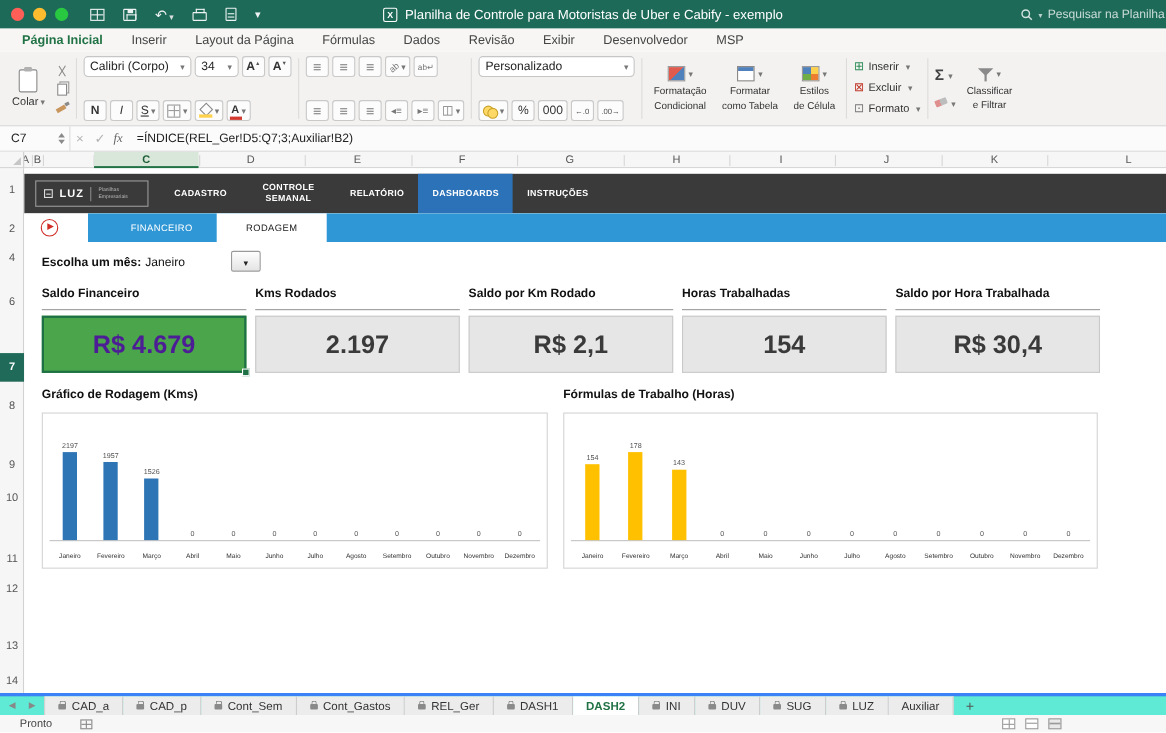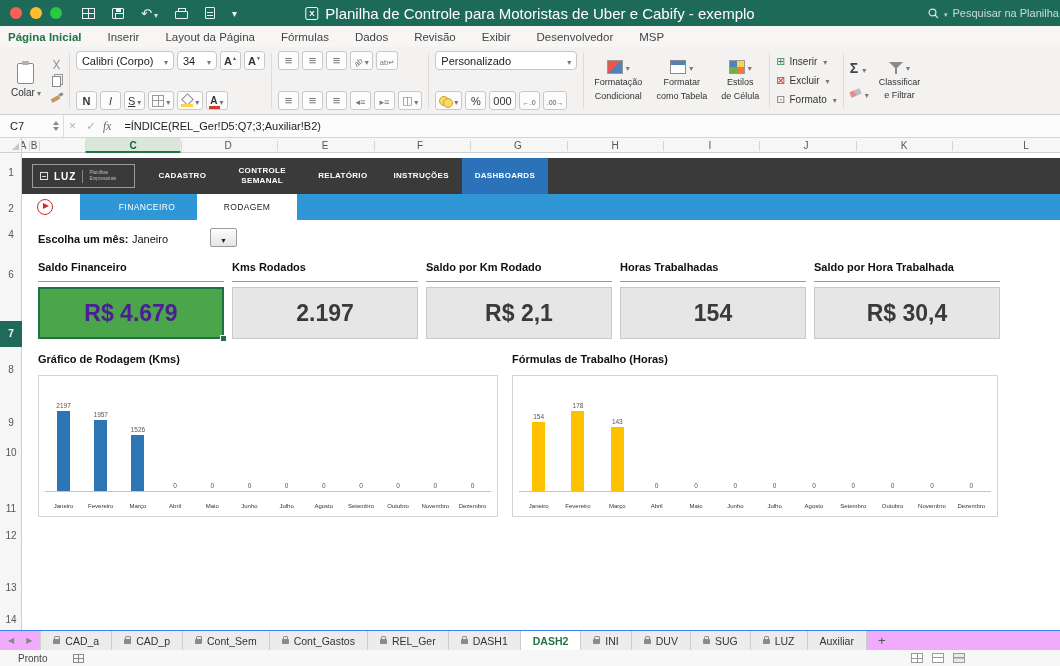--- a/index.html
+++ b/index.html
@@ -22,27 +22,27 @@
   .ic-save::after{content:"";position:absolute;left:2px;bottom:0;width:7px;height:4px;border:1px solid #fff;border-bottom:none}
   .ti.undo{font-size:13px;line-height:1;color:#fff}
   .ti.undo .chev::before{color:#e8e8e8}
   .ic-print{width:13px;height:8px;border:1.2px solid #fff;border-radius:1px;position:relative;margin-top:4px}
   .ic-print::before{content:"";position:absolute;left:2.5px;top:-4px;width:6px;height:3px;border:1.2px solid #fff;border-bottom:none}
   .ic-doc{width:10px;height:12px;border:1.2px solid #fff;border-radius:1px;background:linear-gradient(#fff,#fff) 50% 4px/6px 1px no-repeat,linear-gradient(#fff,#fff) 50% 7px/6px 1px no-repeat}
   .ti.morech{font-size:10px;color:#fff}
   .titlewrap{position:absolute;left:50%;top:0;transform:translateX(-50%);height:26px;display:flex;align-items:center;gap:7px}
   .ic-excel{width:13px;height:13px;border:1.3px solid #fff;border-radius:2px;display:flex;align-items:center;justify-content:center}
   .ic-excel::after{content:"X";font-size:8px;font-weight:700;color:#fff}
-  .title{color:#fff;font-size:15px;white-space:nowrap}
+  .title{color:#fff;font-size:12px;white-space:nowrap}
   .search{position:absolute;right:0;top:0;height:26px;width:132px;display:flex;align-items:center;gap:5px;color:rgba(255,255,255,.75);font-size:11px;overflow:hidden}
   .search .schev::before{content:"▾";font-size:7px;color:rgba(255,255,255,.7)}
   .search .stext{white-space:nowrap}
 
   
-  .tabbar{position:absolute;left:0;top:26px;width:1060px;height:21px;background:#f7f6f5;display:flex;align-items:center;gap:26px;padding-left:8px;font-size:11.5px;color:#444}
+  .tabbar{position:absolute;left:0;top:26px;width:1060px;height:21px;background:#f7f6f5;display:flex;align-items:center;gap:26px;padding-left:20px;font-size:11.5px;color:#444}
   .rtab{white-space:nowrap;cursor:default}
   .rtab.active{color:var(--accent-green,#217346);font-weight:700}
 
   
   .ribbon{position:absolute;left:0;top:47px;width:1060px;height:68px;background:#f3f2f1;border-bottom:1px solid #d1d1d1;display:flex;align-items:center;padding:2px 4px;overflow:hidden}
   .rsep{width:1px;align-self:stretch;background:#dddcdb;margin:4px 3px}
   .rgroup{display:flex;align-items:center;gap:6px;padding:0 3px}
   .gcol{display:flex;flex-direction:column;gap:21px}
   .grow{display:flex;gap:3px;align-items:center}
   .bigbtn{display:flex;flex-direction:column;align-items:center;justify-content:center;gap:3px;font-size:10px;color:#333;padding:1px 4px;text-align:center;line-height:1.1}
@@ -163,21 +163,21 @@
   .chart-box.c1{left:16px;width:460px}
   .chart-box.c2{left:490px;width:486px}
   .bars-row{position:absolute;left:6px;right:6px;top:14px;bottom:24px;display:flex;align-items:flex-end;border-bottom:1px solid #c3c3c3}
   .slot{flex:1 1 0;display:flex;flex-direction:column;align-items:center;justify-content:flex-end;height:100%}
   .bar-value{font-size:6.5px;color:#555;margin-bottom:2px}
   .bar{width:13px}
   .months-row{position:absolute;left:6px;right:6px;bottom:7px;display:flex}
   .month{flex:1 1 0;text-align:center;font-size:6px;color:#333;white-space:nowrap}
 
   
-  .sheettabs{position:absolute;left:0;top:630px;width:1060px;height:20px;background:#f0abfc;border-top:1px solid #3b82f6;display:flex;align-items:stretch;font-size:10.5px;color:#333}
+  .sheettabs{position:absolute;left:0;top:630px;width:1060px;height:20px;background:#5eead4;border-top:3px solid #3b82f6;display:flex;align-items:stretch;font-size:10.5px;color:#333}
   .st-nav{display:flex;align-items:center;gap:12px;padding:0 8px;border-right:1px solid #d2d2d2;color:#888}
   .st-arrow{font-size:8px}
   .st-arrow.prev::before{content:"◀"}
   .st-arrow.next::before{content:"▶"}
   #sheet-tabs{display:flex;align-items:stretch}
   .stab{display:flex;align-items:center;gap:5px;padding:0 12px;border-right:1px solid #cdcdcd;background:#ececec;white-space:nowrap}
   .stab.active{background:#fff;color:var(--accent-green,#217346);font-weight:700}
   .stab.addtab{background:transparent;border-right:none;font-size:13px;color:#555;padding:0 11px}
   .lock{position:relative;width:7px;height:5px;background:#8a8a8a;border-radius:1px;margin-top:2px;flex:0 0 auto}
   .lock::before{content:"";position:absolute;left:1px;top:-3.5px;width:3.5px;height:3.5px;border:1.2px solid #8a8a8a;border-bottom:none;border-radius:2px 2px 0 0}
@@ -501,22 +501,22 @@
       <div class="logo">
         <span class="logo-ic"></span>
         <span class="logo-name">LUZ</span>
         <span class="logo-div"></span>
         <span class="logo-tag">Planilhas Empresariais</span>
       </div>
       <div id="nav-menu">
           <div class="navitem">CADASTRO</div>
           <div class="navitem">CONTROLE SEMANAL</div>
           <div class="navitem">RELATÓRIO</div>
+          <div class="navitem active">DASHBOARDS</div>
           <div class="navitem">INSTRUÇÕES</div>
-          <div class="navitem active">DASHBOARDS</div>
         </div>
     </div>
     <div class="subbar">
       <span class="play"></span>
       <div class="subblue"></div>
       <div id="subtabs">
           <div class="subtab">FINANCEIRO</div>
           <div class="subtab active">RODAGEM</div>
         </div>
     </div>

